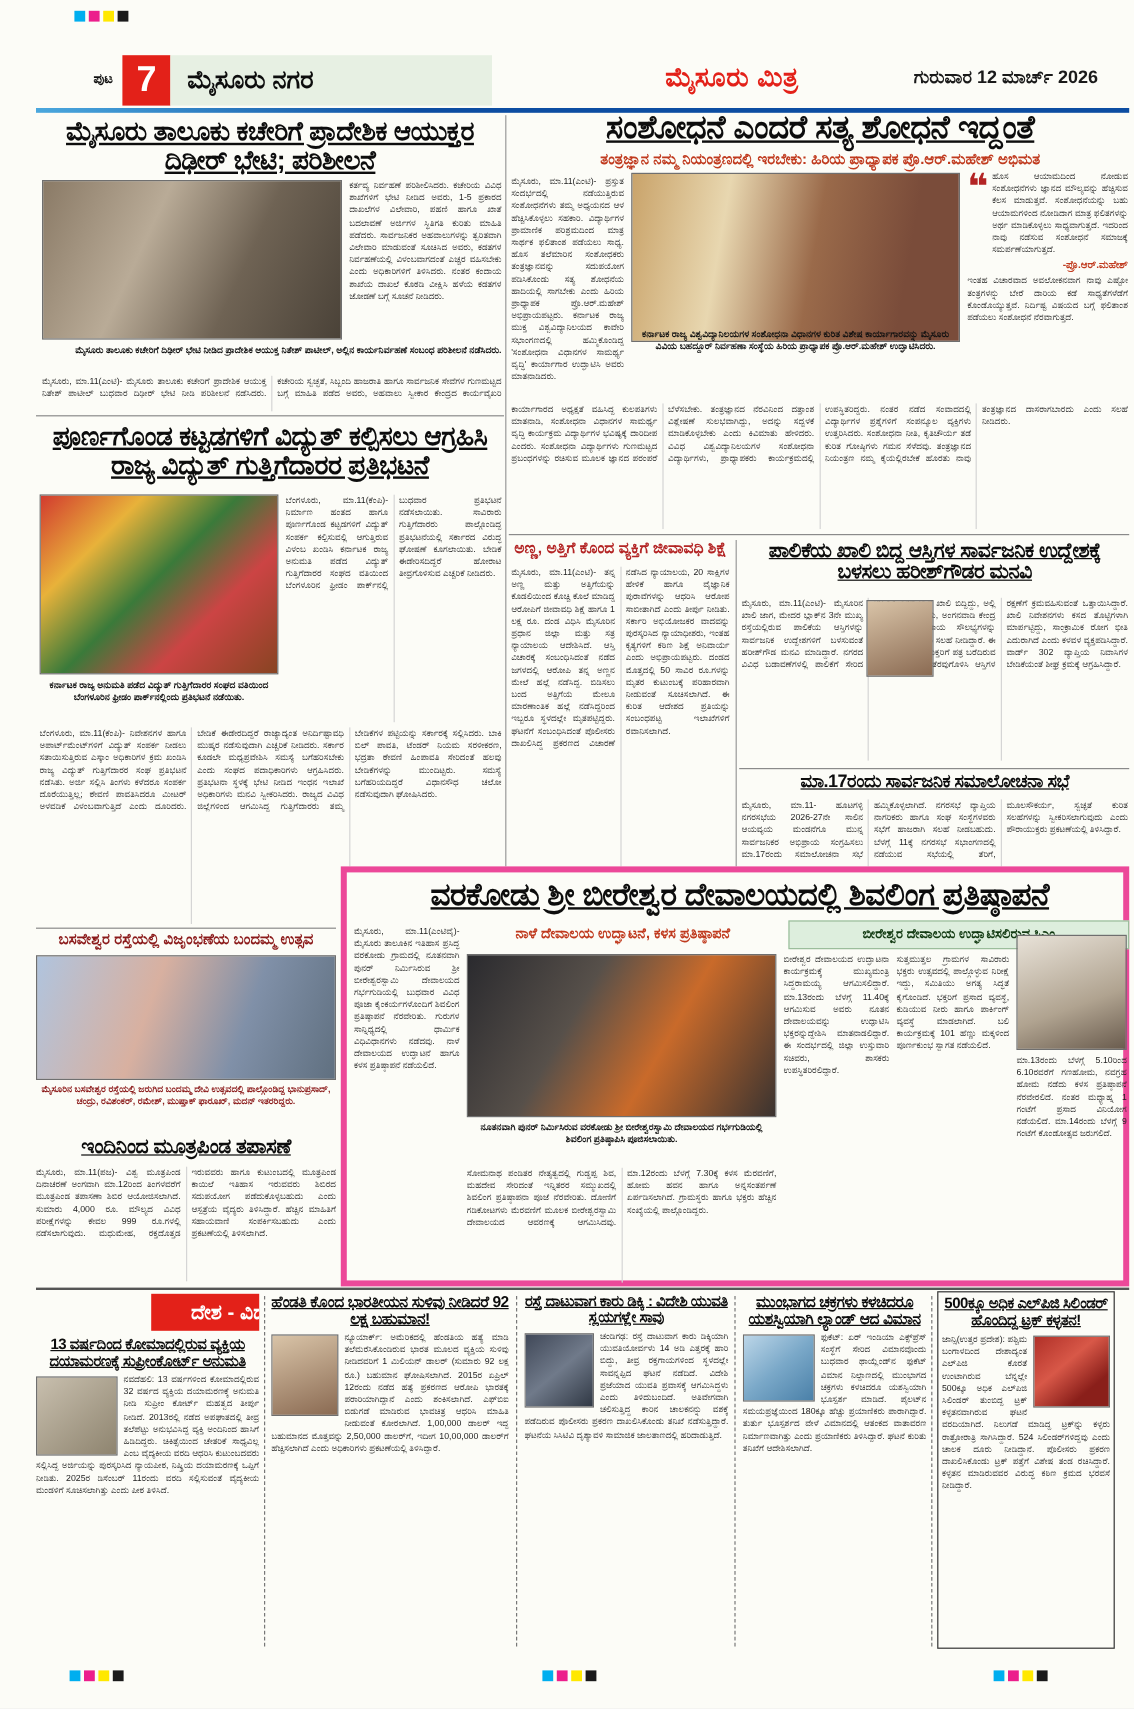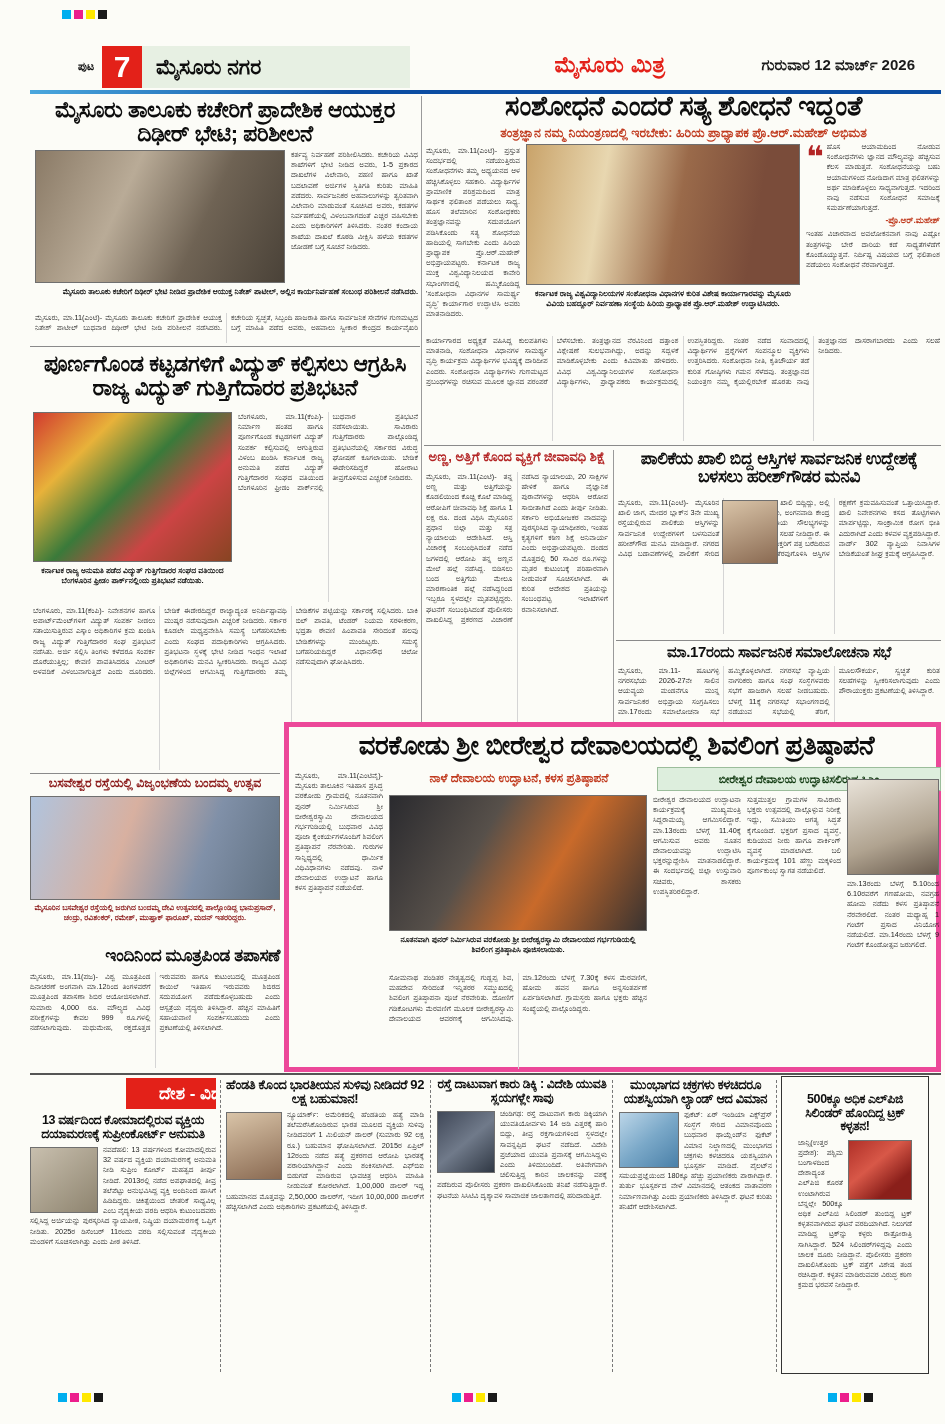--- a/index.html
+++ b/index.html
@@ -3,21 +3,21 @@
 <meta charset="utf-8">
 <style>
   html,body{margin:0;padding:0;background:#e8e8e8;}
   .page{position:relative;width:945px;height:1424px;background:#fcfcf7;margin:0 auto;
         font-family:"Liberation Sans","DejaVu Sans",sans-serif;overflow:hidden;color:#111;}
   .abs{position:absolute;}
   .hr{position:absolute;height:1px;background:#8a8a8a;}
   .hr2{position:absolute;height:2px;background:#555;}
   .vr{position:absolute;width:1px;background:#9a9a9a;}
   .vdash{position:absolute;width:0;border-left:1px dashed #777;}
-  .h-big{font-weight:bold;text-align:center;line-height:1.08;letter-spacing:-0.4px;color:#0d0d0d;}
+  .h-big{font-weight:bold;text-align:center;line-height:1.08;letter-spacing:-0.4px;color:#0d0d0d;text-decoration:underline;}
   .h-red{font-weight:bold;text-align:center;color:#b32424;line-height:1.15;}
   .sub-red{font-weight:bold;text-align:center;color:#c03a1e;}
   .body-sm{font-size:7.3px;line-height:1.4;text-align:justify;color:#1c1c1c;overflow:hidden;}
   .cols2{column-count:2;column-gap:9px;column-rule:1px solid #d5d5d5;}
   .cols3{column-count:3;column-gap:9px;column-rule:1px solid #d5d5d5;}
   .cols4{column-count:4;column-gap:9px;column-rule:1px solid #d5d5d5;}
   .caption{font-size:7.6px;font-weight:bold;text-align:center;line-height:1.35;color:#111;overflow:hidden;}
   .caption-red{font-size:7.6px;font-weight:bold;text-align:center;line-height:1.35;color:#8b1a1a;overflow:hidden;}
   .photo{position:absolute;border:1px solid #6f6f6f;box-sizing:border-box;}
   .ph-office{background:linear-gradient(115deg,#8a7a66,#b9ab97 35%,#6f6354 65%,#4a4238);}
@@ -68,21 +68,21 @@
   <div class="abs h-big" style="left:426px;top:92px;width:515px;font-size:27px;">ಸಂಶೋಧನೆ ಎಂದರೆ ಸತ್ಯ ಶೋಧನೆ ಇದ್ದಂತೆ</div>
   <div class="abs sub-red" style="left:426px;top:126px;width:515px;font-size:12.5px;">ತಂತ್ರಜ್ಞಾನ ನಮ್ಮ ನಿಯಂತ್ರಣದಲ್ಲಿ ಇರಬೇಕು: ಹಿರಿಯ ಪ್ರಾಧ್ಯಾಪಕ ಪ್ರೊ.ಆರ್.ಮಹೇಶ್ ಅಭಿಮತ</div>
   <div class="abs body-sm" style="left:426px;top:146px;width:94px;height:186px;">ಮೈಸೂರು, ಮಾ.11(ಎಂಟಿ)- ಪ್ರಸ್ತುತ ಸಂದರ್ಭದಲ್ಲಿ ನಡೆಯುತ್ತಿರುವ ಸಂಶೋಧನೆಗಳು ತಮ್ಮ ಅಧ್ಯಯನದ ಆಳ ಹೆಚ್ಚಿಸಿಕೊಳ್ಳಲು ಸಹಕಾರಿ. ವಿದ್ಯಾರ್ಥಿಗಳ ಪ್ರಾಮಾಣಿಕ ಪರಿಶ್ರಮದಿಂದ ಮಾತ್ರ ಸಾರ್ಥಕ ಫಲಿತಾಂಶ ಪಡೆಯಲು ಸಾಧ್ಯ. ಹೊಸ ತಲೆಮಾರಿನ ಸಂಶೋಧಕರು ತಂತ್ರಜ್ಞಾನವನ್ನು ಸದುಪಯೋಗ ಪಡಿಸಿಕೊಂಡು ಸತ್ಯ ಶೋಧನೆಯ ಹಾದಿಯಲ್ಲಿ ಸಾಗಬೇಕು ಎಂದು ಹಿರಿಯ ಪ್ರಾಧ್ಯಾಪಕ ಪ್ರೊ.ಆರ್.ಮಹೇಶ್ ಅಭಿಪ್ರಾಯಪಟ್ಟರು. ಕರ್ನಾಟಕ ರಾಜ್ಯ ಮುಕ್ತ ವಿಶ್ವವಿದ್ಯಾನಿಲಯದ ಕಾವೇರಿ ಸಭಾಂಗಣದಲ್ಲಿ ಹಮ್ಮಿಕೊಂಡಿದ್ದ 'ಸಂಶೋಧನಾ ವಿಧಾನಗಳ ಸಾಮರ್ಥ್ಯ ವೃದ್ಧಿ' ಕಾರ್ಯಾಗಾರ ಉದ್ಘಾಟಿಸಿ ಅವರು ಮಾತನಾಡಿದರು.</div>
   <div class="photo ph-ceremony" style="left:526px;top:144px;width:274px;height:141px;"></div>
   <div class="abs" style="left:806px;top:142px;width:134px;height:192px;overflow:hidden;">
     <span class="quote-glyph">❝</span>
     <div class="body-sm" style="text-align:justify;">ಹೊಸ ಆಯಾಮದಿಂದ ನೋಡುವ ಸಂಶೋಧನೆಗಳು ಜ್ಞಾನದ ಮೌಲ್ಯವನ್ನು ಹೆಚ್ಚಿಸುವ ಕೆಲಸ ಮಾಡುತ್ತವೆ. ಸಂಶೋಧನೆಯನ್ನು ಬಹು ಆಯಾಮಗಳಿಂದ ನೋಡಿದಾಗ ಮಾತ್ರ ಫಲಿತಗಳನ್ನು ಅರ್ಥ ಮಾಡಿಕೊಳ್ಳಲು ಸಾಧ್ಯವಾಗುತ್ತದೆ. ಇದರಿಂದ ನಾವು ನಡೆಸುವ ಸಂಶೋಧನೆ ಸಮಾಜಕ್ಕೆ ಸಮರ್ಪಣೆಯಾಗುತ್ತದೆ.</div>
     <div class="quote-by">-ಪ್ರೊ.ಆರ್.ಮಹೇಶ್</div>
     <div class="body-sm" style="margin-top:3px;">ಇಂತಹ ವಿಚಾರವಾದ ಅವಲೋಕನವಾಗ ನಾವು ಎಷ್ಟೋ ತಂತ್ರಗಳನ್ನು ಬೇರೆ ದಾರಿಯ ಕಡೆ ಸಾಧ್ಯತೆಗಳೆಡೆಗೆ ಕೊಂಡೊಯ್ಯುತ್ತವೆ. ನಿರ್ದಿಷ್ಟ ವಿಷಯದ ಬಗ್ಗೆ ಫಲಿತಾಂಶ ಪಡೆಯಲು ಸಂಶೋಧನೆ ನೆರವಾಗುತ್ತದೆ.</div>
   </div>
-  <div class="abs caption" style="left:526px;top:289px;width:274px;height:42px;text-align:center;">ಕರ್ನಾಟಕ ರಾಜ್ಯ ವಿಶ್ವವಿದ್ಯಾನಿಲಯಗಳ ಸಂಶೋಧನಾ ವಿಧಾನಗಳ ಕುರಿತ ವಿಶೇಷ ಕಾರ್ಯಾಗಾರವನ್ನು ಮೈಸೂರು ವಿವಿಯ ಬಹದ್ದೂರ್ ನಿರ್ವಹಣಾ ಸಂಸ್ಥೆಯ ಹಿರಿಯ ಪ್ರಾಧ್ಯಾಪಕ ಪ್ರೊ.ಆರ್.ಮಹೇಶ್ ಉದ್ಘಾಟಿಸಿದರು.</div>
+  <div class="abs caption" style="left:526px;top:274px;width:274px;height:42px;text-align:center;">ಕರ್ನಾಟಕ ರಾಜ್ಯ ವಿಶ್ವವಿದ್ಯಾನಿಲಯಗಳ ಸಂಶೋಧನಾ ವಿಧಾನಗಳ ಕುರಿತ ವಿಶೇಷ ಕಾರ್ಯಾಗಾರವನ್ನು ಮೈಸೂರು ವಿವಿಯ ಬಹದ್ದೂರ್ ನಿರ್ವಹಣಾ ಸಂಸ್ಥೆಯ ಹಿರಿಯ ಪ್ರಾಧ್ಯಾಪಕ ಪ್ರೊ.ಆರ್.ಮಹೇಶ್ ಉದ್ಘಾಟಿಸಿದರು.</div>
   <div class="abs body-sm cols4" style="left:426px;top:336px;width:514px;height:105px;">ಕಾರ್ಯಾಗಾರದ ಅಧ್ಯಕ್ಷತೆ ವಹಿಸಿದ್ದ ಕುಲಪತಿಗಳು ಮಾತನಾಡಿ, ಸಂಶೋಧನಾ ವಿಧಾನಗಳ ಸಾಮರ್ಥ್ಯ ವೃದ್ಧಿ ಕಾರ್ಯಕ್ರಮ ವಿದ್ಯಾರ್ಥಿಗಳ ಭವಿಷ್ಯಕ್ಕೆ ದಾರಿದೀಪ ಎಂದರು. ಸಂಶೋಧನಾ ವಿದ್ಯಾರ್ಥಿಗಳು ಗುಣಮಟ್ಟದ ಪ್ರಬಂಧಗಳನ್ನು ರಚಿಸುವ ಮೂಲಕ ಜ್ಞಾನದ ಪರಂಪರೆ ಬೆಳೆಸಬೇಕು. ತಂತ್ರಜ್ಞಾನದ ನೆರವಿನಿಂದ ದತ್ತಾಂಶ ವಿಶ್ಲೇಷಣೆ ಸುಲಭವಾಗಿದ್ದು, ಅದನ್ನು ಸದ್ಬಳಕೆ ಮಾಡಿಕೊಳ್ಳಬೇಕು ಎಂದು ಕಿವಿಮಾತು ಹೇಳಿದರು. ವಿವಿಧ ವಿಶ್ವವಿದ್ಯಾನಿಲಯಗಳ ಸಂಶೋಧನಾ ವಿದ್ಯಾರ್ಥಿಗಳು, ಪ್ರಾಧ್ಯಾಪಕರು ಕಾರ್ಯಕ್ರಮದಲ್ಲಿ ಉಪಸ್ಥಿತರಿದ್ದರು. ನಂತರ ನಡೆದ ಸಂವಾದದಲ್ಲಿ ವಿದ್ಯಾರ್ಥಿಗಳ ಪ್ರಶ್ನೆಗಳಿಗೆ ಸಂಪನ್ಮೂಲ ವ್ಯಕ್ತಿಗಳು ಉತ್ತರಿಸಿದರು. ಸಂಶೋಧನಾ ನೀತಿ, ಕೃತಿಚೌರ್ಯ ತಡೆ ಕುರಿತ ಗೋಷ್ಠಿಗಳು ಗಮನ ಸೆಳೆದವು. ತಂತ್ರಜ್ಞಾನದ ನಿಯಂತ್ರಣ ನಮ್ಮ ಕೈಯಲ್ಲಿರಬೇಕೆ ಹೊರತು ನಾವು ತಂತ್ರಜ್ಞಾನದ ದಾಸರಾಗಬಾರದು ಎಂದು ಸಲಹೆ ನೀಡಿದರು.</div>
   <div class="hr" style="left:424px;top:445px;width:517px;"></div>
   <div class="vr" style="left:421px;top:96px;height:634px;"></div>
 
   <div class="abs h-big" style="left:32px;top:352px;width:386px;font-size:22px;">ಪೂರ್ಣಗೊಂಡ ಕಟ್ಟಡಗಳಿಗೆ ವಿದ್ಯುತ್ ಕಲ್ಪಿಸಲು ಆಗ್ರಹಿಸಿ ರಾಜ್ಯ ವಿದ್ಯುತ್ ಗುತ್ತಿಗೆದಾರರ ಪ್ರತಿಭಟನೆ</div>
   <div class="photo ph-protest" style="left:33px;top:412px;width:199px;height:150px;"></div>
   <div class="abs body-sm cols2" style="left:238px;top:412px;width:180px;height:190px;">ಬೆಂಗಳೂರು, ಮಾ.11(ಕೆಂಪಿ)- ನಿರ್ಮಾಣ ಹಂತದ ಹಾಗೂ ಪೂರ್ಣಗೊಂಡ ಕಟ್ಟಡಗಳಿಗೆ ವಿದ್ಯುತ್ ಸಂಪರ್ಕ ಕಲ್ಪಿಸುವಲ್ಲಿ ಆಗುತ್ತಿರುವ ವಿಳಂಬ ಖಂಡಿಸಿ ಕರ್ನಾಟಕ ರಾಜ್ಯ ಅನುಮತಿ ಪಡೆದ ವಿದ್ಯುತ್ ಗುತ್ತಿಗೆದಾರರ ಸಂಘದ ವತಿಯಿಂದ ಬೆಂಗಳೂರಿನ ಫ್ರೀಡಂ ಪಾರ್ಕ್‌ನಲ್ಲಿ ಬುಧವಾರ ಪ್ರತಿಭಟನೆ ನಡೆಸಲಾಯಿತು. ಸಾವಿರಾರು ಗುತ್ತಿಗೆದಾರರು ಪಾಲ್ಗೊಂಡಿದ್ದ ಪ್ರತಿಭಟನೆಯಲ್ಲಿ ಸರ್ಕಾರದ ವಿರುದ್ಧ ಘೋಷಣೆ ಕೂಗಲಾಯಿತು. ಬೇಡಿಕೆ ಈಡೇರಿಸದಿದ್ದರೆ ಹೋರಾಟ ತೀವ್ರಗೊಳಿಸುವ ಎಚ್ಚರಿಕೆ ನೀಡಿದರು.</div>
   <div class="abs caption" style="left:33px;top:566px;width:199px;height:36px;">ಕರ್ನಾಟಕ ರಾಜ್ಯ ಅನುಮತಿ ಪಡೆದ ವಿದ್ಯುತ್ ಗುತ್ತಿಗೆದಾರರ ಸಂಘದ ವತಿಯಿಂದ ಬೆಂಗಳೂರಿನ ಫ್ರೀಡಂ ಪಾರ್ಕ್‌ನಲ್ಲಿಂದು ಪ್ರತಿಭಟನೆ ನಡೆಯಿತು.</div>
   <div class="abs body-sm cols3" style="left:33px;top:606px;width:385px;height:164px;">ಬೆಂಗಳೂರು, ಮಾ.11(ಕೆಂಪಿ)- ನಿವೇಶನಗಳ ಹಾಗೂ ಅಪಾರ್ಟ್‌ಮೆಂಟ್‌ಗಳಿಗೆ ವಿದ್ಯುತ್ ಸಂಪರ್ಕ ನೀಡಲು ಸತಾಯಿಸುತ್ತಿರುವ ಎಸ್ಕಾಂ ಅಧಿಕಾರಿಗಳ ಕ್ರಮ ಖಂಡಿಸಿ ರಾಜ್ಯ ವಿದ್ಯುತ್ ಗುತ್ತಿಗೆದಾರರ ಸಂಘ ಪ್ರತಿಭಟನೆ ನಡೆಸಿತು. ಅರ್ಜಿ ಸಲ್ಲಿಸಿ ತಿಂಗಳು ಕಳೆದರೂ ಸಂಪರ್ಕ ದೊರೆಯುತ್ತಿಲ್ಲ; ಠೇವಣಿ ಪಾವತಿಸಿದರೂ ಮೀಟರ್ ಅಳವಡಿಕೆ ವಿಳಂಬವಾಗುತ್ತಿದೆ ಎಂದು ದೂರಿದರು. ಬೇಡಿಕೆ ಈಡೇರದಿದ್ದರೆ ರಾಜ್ಯಾದ್ಯಂತ ಅನಿರ್ದಿಷ್ಟಾವಧಿ ಮುಷ್ಕರ ನಡೆಸುವುದಾಗಿ ಎಚ್ಚರಿಕೆ ನೀಡಿದರು. ಸರ್ಕಾರ ಕೂಡಲೇ ಮಧ್ಯಪ್ರವೇಶಿಸಿ ಸಮಸ್ಯೆ ಬಗೆಹರಿಸಬೇಕು ಎಂದು ಸಂಘದ ಪದಾಧಿಕಾರಿಗಳು ಆಗ್ರಹಿಸಿದರು. ಪ್ರತಿಭಟನಾ ಸ್ಥಳಕ್ಕೆ ಭೇಟಿ ನೀಡಿದ ಇಂಧನ ಇಲಾಖೆ ಅಧಿಕಾರಿಗಳು ಮನವಿ ಸ್ವೀಕರಿಸಿದರು. ರಾಜ್ಯದ ವಿವಿಧ ಜಿಲ್ಲೆಗಳಿಂದ ಆಗಮಿಸಿದ್ದ ಗುತ್ತಿಗೆದಾರರು ತಮ್ಮ ಬೇಡಿಕೆಗಳ ಪಟ್ಟಿಯನ್ನು ಸರ್ಕಾರಕ್ಕೆ ಸಲ್ಲಿಸಿದರು. ಬಾಕಿ ಬಿಲ್ ಪಾವತಿ, ಟೆಂಡರ್ ನಿಯಮ ಸರಳೀಕರಣ, ಭದ್ರತಾ ಠೇವಣಿ ಹಿಂಪಾವತಿ ಸೇರಿದಂತೆ ಹಲವು ಬೇಡಿಕೆಗಳನ್ನು ಮುಂದಿಟ್ಟರು. ಸಮಸ್ಯೆ ಬಗೆಹರಿಯದಿದ್ದರೆ ವಿಧಾನಸೌಧ ಚಲೋ ನಡೆಸುವುದಾಗಿ ಘೋಷಿಸಿದರು.</div>
   <div class="hr" style="left:30px;top:773px;width:250px;"></div>
@@ -109,21 +109,21 @@
     <div class="body-sm cols2" style="position:absolute;left:100px;top:246px;width:258px;height:96px;">ಸೋಮನಾಥ ಪಂಡಿತರ ನೇತೃತ್ವದಲ್ಲಿ ಗುಡ್ಡಪ್ಪ ಶಿವ, ಮಹದೇವ ಸೇರಿದಂತೆ ಇನ್ನಿತರರ ಸಮ್ಮುಖದಲ್ಲಿ ಶಿವಲಿಂಗ ಪ್ರತಿಷ್ಠಾಪನಾ ಪೂಜೆ ನೆರವೇರಿತು. ದೋಣಿಗೆ ಗಡಿಕೋಟಗಳು ಮೆರವಣಿಗೆ ಮೂಲಕ ಬೀರೇಶ್ವರಸ್ವಾಮಿ ದೇವಾಲಯದ ಆವರಣಕ್ಕೆ ಆಗಮಿಸಿದವು. ಮಾ.12ರಂದು ಬೆಳಗ್ಗೆ 7.30ಕ್ಕೆ ಕಳಸ ಮೆರವಣಿಗೆ, ಹೋಮ ಹವನ ಹಾಗೂ ಅನ್ನಸಂತರ್ಪಣೆ ಏರ್ಪಡಿಸಲಾಗಿದೆ. ಗ್ರಾಮಸ್ಥರು ಹಾಗೂ ಭಕ್ತರು ಹೆಚ್ಚಿನ ಸಂಖ್ಯೆಯಲ್ಲಿ ಪಾಲ್ಗೊಂಡಿದ್ದರು.</div>
     <div class="body-sm" style="position:absolute;left:364px;top:68px;width:88px;height:274px;">ಬೀರೇಶ್ವರ ದೇವಾಲಯದ ಉದ್ಘಾಟನಾ ಕಾರ್ಯಕ್ರಮಕ್ಕೆ ಮುಖ್ಯಮಂತ್ರಿ ಸಿದ್ದರಾಮಯ್ಯ ಆಗಮಿಸಲಿದ್ದಾರೆ. ಮಾ.13ರಂದು ಬೆಳಗ್ಗೆ 11.40ಕ್ಕೆ ಆಗಮಿಸುವ ಅವರು ನೂತನ ದೇವಾಲಯವನ್ನು ಉದ್ಘಾಟಿಸಿ ಭಕ್ತರನ್ನುದ್ದೇಶಿಸಿ ಮಾತನಾಡಲಿದ್ದಾರೆ. ಈ ಸಂದರ್ಭದಲ್ಲಿ ಜಿಲ್ಲಾ ಉಸ್ತುವಾರಿ ಸಚಿವರು, ಶಾಸಕರು ಉಪಸ್ಥಿತರಿರಲಿದ್ದಾರೆ.</div>
     <div class="body-sm" style="position:absolute;left:458px;top:68px;width:94px;height:274px;">ಸುತ್ತಮುತ್ತಲ ಗ್ರಾಮಗಳ ಸಾವಿರಾರು ಭಕ್ತರು ಉತ್ಸವದಲ್ಲಿ ಪಾಲ್ಗೊಳ್ಳುವ ನಿರೀಕ್ಷೆ ಇದ್ದು, ಸಮಿತಿಯು ಅಗತ್ಯ ಸಿದ್ಧತೆ ಕೈಗೊಂಡಿದೆ. ಭಕ್ತರಿಗೆ ಪ್ರಸಾದ ವ್ಯವಸ್ಥೆ, ಕುಡಿಯುವ ನೀರು ಹಾಗೂ ಪಾರ್ಕಿಂಗ್ ವ್ಯವಸ್ಥೆ ಮಾಡಲಾಗಿದೆ. ಬಲಿ ಕಾರ್ಯಕ್ರಮಕ್ಕೆ 101 ಹೆಣ್ಣು ಮಕ್ಕಳಿಂದ ಪೂರ್ಣಕುಂಭ ಸ್ವಾಗತ ನಡೆಯಲಿದೆ.</div>
     <div class="photo ph-cm" style="left:558px;top:52px;width:92px;height:96px;"></div>
     <div class="body-sm" style="position:absolute;left:558px;top:152px;width:92px;height:190px;">ಮಾ.13ರಂದು ಬೆಳಗ್ಗೆ 5.10ರಿಂದ 6.10ರವರೆಗೆ ಗಣಹೋಮ, ನವಗ್ರಹ ಹೋಮ ನಡೆದು ಕಳಸ ಪ್ರತಿಷ್ಠಾಪನೆ ನೆರವೇರಲಿದೆ. ನಂತರ ಮಧ್ಯಾಹ್ನ 1 ಗಂಟೆಗೆ ಪ್ರಸಾದ ವಿನಿಯೋಗ ನಡೆಯಲಿದೆ. ಮಾ.14ರಂದು ಬೆಳಗ್ಗೆ 9 ಗಂಟೆಗೆ ಕೊಂಡೋತ್ಸವ ಜರುಗಲಿದೆ.</div>
   </div>
 
   <div class="abs" style="left:30px;top:776px;width:250px;text-align:center;font-size:12.5px;font-weight:bold;color:#8b1a1a;">ಬಸವೇಶ್ವರ ರಸ್ತೆಯಲ್ಲಿ ವಿಜೃಂಭಣೆಯ ಬಂದಮ್ಮ ಉತ್ಸವ</div>
   <div class="photo ph-crowd" style="left:30px;top:796px;width:250px;height:104px;"></div>
   <div class="abs caption-red" style="left:30px;top:903px;width:250px;height:42px;">ಮೈಸೂರಿನ ಬಸವೇಶ್ವರ ರಸ್ತೆಯಲ್ಲಿ ಜರುಗಿದ ಬಂದಮ್ಮ ದೇವಿ ಉತ್ಸವದಲ್ಲಿ ಪಾಲ್ಗೊಂಡಿದ್ದ ಭಾನುಪ್ರಸಾದ್, ಚಂದ್ರು, ರವಿಶಂಕರ್, ರಮೇಶ್, ಮುಷ್ತಾಕ್ ಫಾರೂಖ್, ಮದನ್ ಇತರರಿದ್ದರು.</div>
-  <div class="abs h-big" style="left:30px;top:947px;width:250px;font-size:17px;text-align:right;">ಇಂದಿನಿಂದ ಮೂತ್ರಪಿಂಡ ತಪಾಸಣೆ</div>
+  <div class="abs h-big" style="left:30px;top:947px;width:250px;font-size:17px;">ಇಂದಿನಿಂದ ಮೂತ್ರಪಿಂಡ ತಪಾಸಣೆ</div>
   <div class="abs body-sm cols2" style="left:30px;top:972px;width:250px;height:96px;">ಮೈಸೂರು, ಮಾ.11(ಪಜ)- ವಿಶ್ವ ಮೂತ್ರಪಿಂಡ ದಿನಾಚರಣೆ ಅಂಗವಾಗಿ ಮಾ.12ರಿಂದ ತಿಂಗಳವರೆಗೆ ಮೂತ್ರಪಿಂಡ ತಪಾಸಣಾ ಶಿಬಿರ ಆಯೋಜಿಸಲಾಗಿದೆ. ಸುಮಾರು 4,000 ರೂ. ಮೌಲ್ಯದ ವಿವಿಧ ಪರೀಕ್ಷೆಗಳನ್ನು ಕೇವಲ 999 ರೂ.ಗಳಲ್ಲಿ ನಡೆಸಲಾಗುವುದು. ಮಧುಮೇಹ, ರಕ್ತದೊತ್ತಡ ಇರುವವರು ಹಾಗೂ ಕುಟುಂಬದಲ್ಲಿ ಮೂತ್ರಪಿಂಡ ಕಾಯಿಲೆ ಇತಿಹಾಸ ಇರುವವರು ಶಿಬಿರದ ಸದುಪಯೋಗ ಪಡೆದುಕೊಳ್ಳಬಹುದು ಎಂದು ಆಸ್ಪತ್ರೆಯ ವೈದ್ಯರು ತಿಳಿಸಿದ್ದಾರೆ. ಹೆಚ್ಚಿನ ಮಾಹಿತಿಗೆ ಸಹಾಯವಾಣಿ ಸಂಪರ್ಕಿಸಬಹುದು ಎಂದು ಪ್ರಕಟಣೆಯಲ್ಲಿ ತಿಳಿಸಲಾಗಿದೆ.</div>
 
   <div class="hr2" style="left:30px;top:1073px;width:911px;"></div>
 
   <div class="abs" style="left:30px;top:1078px;width:186px;height:296px;overflow:hidden;">
     <div class="redbox" style="margin-left:96px;width:144px;height:31px;font-size:17px;">ದೇಶ - ವಿದೇಶ</div>
     <div class="h-big" style="font-size:12.5px;margin-top:5px;">13 ವರ್ಷದಿಂದ ಕೋಮಾದಲ್ಲಿರುವ ವ್ಯಕ್ತಿಯ ದಯಾಮರಣಕ್ಕೆ ಸುಪ್ರೀಂಕೋರ್ಟ್ ಅನುಮತಿ</div>
     <div class="body-sm" style="margin-top:4px;height:212px;">
       <span class="floatph ph-court" style="width:66px;height:64px;display:block;"></span>
       <span>ನವದೆಹಲಿ: 13 ವರ್ಷಗಳಿಂದ ಕೋಮಾದಲ್ಲಿರುವ 32 ವರ್ಷದ ವ್ಯಕ್ತಿಯ ದಯಾಮರಣಕ್ಕೆ ಅನುಮತಿ ನೀಡಿ ಸುಪ್ರೀಂ ಕೋರ್ಟ್ ಮಹತ್ವದ ತೀರ್ಪು ನೀಡಿದೆ. 2013ರಲ್ಲಿ ನಡೆದ ಅಪಘಾತದಲ್ಲಿ ತೀವ್ರ ತಲೆಪೆಟ್ಟು ಅನುಭವಿಸಿದ್ದ ವ್ಯಕ್ತಿ ಅಂದಿನಿಂದ ಹಾಸಿಗೆ ಹಿಡಿದಿದ್ದರು. ಚಿಕಿತ್ಸೆಯಿಂದ ಚೇತರಿಕೆ ಸಾಧ್ಯವಿಲ್ಲ ಎಂಬ ವೈದ್ಯಕೀಯ ವರದಿ ಆಧರಿಸಿ ಕುಟುಂಬದವರು ಸಲ್ಲಿಸಿದ್ದ ಅರ್ಜಿಯನ್ನು ಪುರಸ್ಕರಿಸಿದ ನ್ಯಾಯಪೀಠ, ನಿಷ್ಕ್ರಿಯ ದಯಾಮರಣಕ್ಕೆ ಒಪ್ಪಿಗೆ ನೀಡಿತು. 2025ರ ಡಿಸೆಂಬರ್ 11ರಂದು ವರದಿ ಸಲ್ಲಿಸುವಂತೆ ವೈದ್ಯಕೀಯ ಮಂಡಳಿಗೆ ಸೂಚಿಸಲಾಗಿತ್ತು ಎಂದು ಪೀಠ ತಿಳಿಸಿದೆ.</span>
@@ -151,21 +151,21 @@
 
   <div class="abs" style="left:619px;top:1078px;width:153px;height:296px;overflow:hidden;">
     <div class="h-big" style="font-size:13px;">ಮುಂಭಾಗದ ಚಕ್ರಗಳು ಕಳಚಿದರೂ ಯಶಸ್ವಿಯಾಗಿ ಲ್ಯಾಂಡ್ ಆದ ವಿಮಾನ</div>
     <div class="body-sm" style="margin-top:4px;height:250px;">
       <span class="floatph ph-plane" style="width:58px;height:54px;display:block;"></span>
       <span>ಫುಕೆಟ್: ಏರ್ ಇಂಡಿಯಾ ಎಕ್ಸ್‌ಪ್ರೆಸ್ ಸಂಸ್ಥೆಗೆ ಸೇರಿದ ವಿಮಾನವೊಂದು ಬುಧವಾರ ಥಾಯ್ಲೆಂಡ್‌ನ ಫುಕೆಟ್ ವಿಮಾನ ನಿಲ್ದಾಣದಲ್ಲಿ ಮುಂಭಾಗದ ಚಕ್ರಗಳು ಕಳಚಿದರೂ ಯಶಸ್ವಿಯಾಗಿ ಭೂಸ್ಪರ್ಶ ಮಾಡಿದೆ. ಪೈಲಟ್‌ನ ಸಮಯಪ್ರಜ್ಞೆಯಿಂದ 180ಕ್ಕೂ ಹೆಚ್ಚು ಪ್ರಯಾಣಿಕರು ಪಾರಾಗಿದ್ದಾರೆ. ತುರ್ತು ಭೂಸ್ಪರ್ಶದ ವೇಳೆ ವಿಮಾನದಲ್ಲಿ ಆತಂಕದ ವಾತಾವರಣ ನಿರ್ಮಾಣವಾಗಿತ್ತು ಎಂದು ಪ್ರಯಾಣಿಕರು ತಿಳಿಸಿದ್ದಾರೆ. ಘಟನೆ ಕುರಿತು ತನಿಖೆಗೆ ಆದೇಶಿಸಲಾಗಿದೆ.</span>
     </div>
   </div>
   <div class="vdash" style="left:776px;top:1080px;height:292px;"></div>
 
-  <div class="abs" style="left:781px;top:1076px;width:148px;height:298px;border:1px solid #333;box-sizing:border-box;padding:16px;overflow:hidden;">
+  <div class="abs" style="left:781px;top:1076px;width:148px;height:298px;border:1px solid #333;box-sizing:border-box;padding:3px;overflow:hidden;">
     <div class="h-big" style="font-size:12.5px;">500ಕ್ಕೂ ಅಧಿಕ ಎಲ್‌ಪಿಜಿ ಸಿಲಿಂಡರ್ ಹೊಂದಿದ್ದ ಟ್ರಕ್ ಕಳ್ಳತನ!</div>
     <div class="body-sm" style="margin-top:4px;height:248px;">
       <span class="floatph-r ph-cyl" style="width:62px;height:58px;display:block;"></span>
       <span>ಜಾನ್ಸಿ(ಉತ್ತರ ಪ್ರದೇಶ): ಪಶ್ಚಿಮ ಬಂಗಾಳದಿಂದ ದೇಶಾದ್ಯಂತ ಎಲ್‌ಪಿಜಿ ಕೊರತೆ ಉಂಟಾಗಿರುವ ಬೆನ್ನಲ್ಲೇ 500ಕ್ಕೂ ಅಧಿಕ ಎಲ್‌ಪಿಜಿ ಸಿಲಿಂಡರ್ ತುಂಬಿದ್ದ ಟ್ರಕ್ ಕಳ್ಳತನವಾಗಿರುವ ಘಟನೆ ವರದಿಯಾಗಿದೆ. ನಿಲುಗಡೆ ಮಾಡಿದ್ದ ಟ್ರಕ್‌ನ್ನು ಕಳ್ಳರು ರಾತ್ರೋರಾತ್ರಿ ಸಾಗಿಸಿದ್ದಾರೆ. 524 ಸಿಲಿಂಡರ್‌ಗಳಿದ್ದವು ಎಂದು ಚಾಲಕ ದೂರು ನೀಡಿದ್ದಾನೆ. ಪೊಲೀಸರು ಪ್ರಕರಣ ದಾಖಲಿಸಿಕೊಂಡು ಟ್ರಕ್ ಪತ್ತೆಗೆ ವಿಶೇಷ ತಂಡ ರಚಿಸಿದ್ದಾರೆ. ಕಳ್ಳತನ ಮಾಡಿರುವವರ ವಿರುದ್ಧ ಕಠಿಣ ಕ್ರಮದ ಭರವಸೆ ನೀಡಿದ್ದಾರೆ.</span>
     </div>
   </div>
 
   <div class="abs" style="left:58px;top:1388px;">
     <span class="regmark" style="background:#00aeef"></span><span class="regmark" style="background:#ec1e8c"></span><span class="regmark" style="background:#ffe800"></span><span class="regmark" style="background:#1a1a1a"></span>
   </div>

